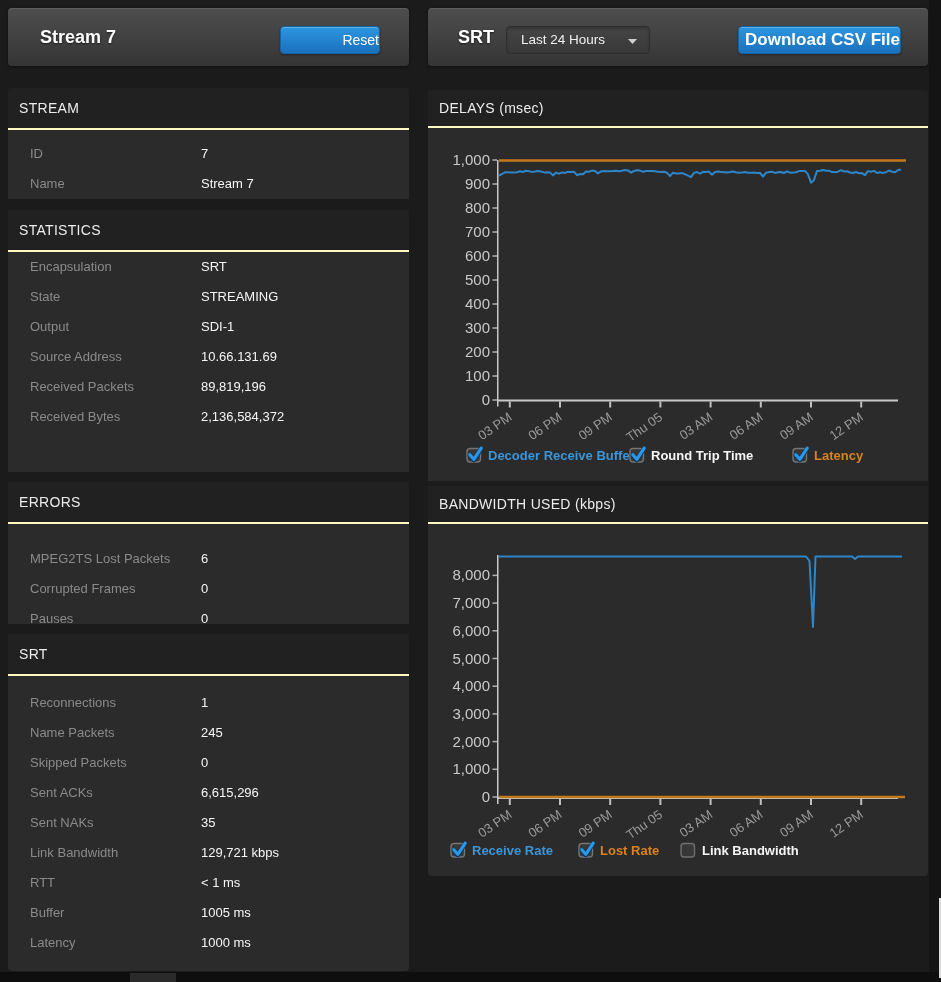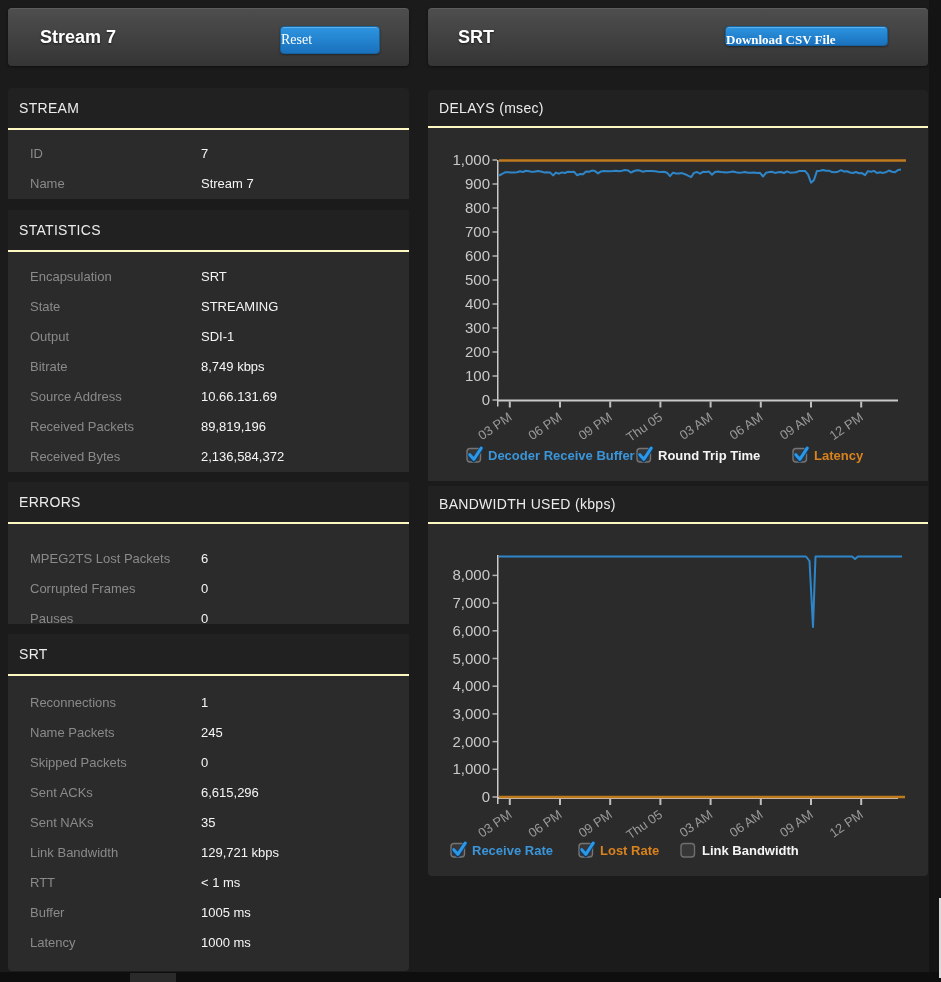--- a/index.html
+++ b/index.html
@@ -1,21 +1,21 @@
 <!DOCTYPE html>
 <html><head><meta charset="utf-8">
 <style>
 * { margin:0; padding:0; box-sizing:border-box; }
 html,body { width:941px; height:982px; background:#1b1b1b; font-family:"Liberation Sans",sans-serif; overflow:hidden; }
 .abs { position:absolute; }
 .hdr { position:absolute; left:0; width:100%; top:8px; height:58px; border-radius:4px;
   background:linear-gradient(#4e4e4e,#353535); box-shadow:inset 0 1px 0 rgba(255,255,255,.09), 0 1px 3px rgba(0,0,0,.5); }
 .hdr .ttl { position:absolute; left:32px; top:50%; transform:translateY(-50%); color:#fff; font-size:18px; font-weight:bold; text-shadow:0 1px 2px rgba(0,0,0,.6); }
 .btn { position:absolute; border-radius:4px; background:linear-gradient(#2d95e0,#1a71bd);
-  border:1px solid #17639f; color:#fff; text-align:left; box-shadow:inset 0 1px 0 rgba(255,255,255,.25), 0 1px 2px rgba(0,0,0,.4);font-family:Liberation Serif, serif; }
+  border:1px solid #17639f; color:#fff; text-align:right; box-shadow:inset 0 1px 0 rgba(255,255,255,.25), 0 1px 2px rgba(0,0,0,.4); }
 .sec-title { position:absolute; left:0; width:100%; height:42px; line-height:40px; padding-left:11px;
   background:#212121; border-bottom:2px solid #fef9c3; color:#ececec; font-size:14px; letter-spacing:.3px; }
 .sec-body { position:absolute; left:0; width:100%; background:#2b2b2b; }
 .row { height:30px; line-height:30px; font-size:13px; }
 .lbl { position:absolute; left:22px; color:#8a8a8a; }
 .row { position:relative; }
 .val { position:absolute; left:193px; color:#f5f5f5; }
 .axt { font-size:15px; fill:#c9c9c9; font-family:"Liberation Sans",sans-serif; }
 .xlab { fill:#999999; font-size:13px; }
 .legend { position:absolute; font-size:13px; font-weight:bold; }
@@ -37,36 +37,32 @@
         <span class="lbl">ID</span>
         <span class="val">7</span>
       </div>
 <div class="row">
         <span class="lbl">Name</span>
         <span class="val">Stream 7</span>
       </div>
     </div>
 
   <div class="sec-title" style="top:210px;">STATISTICS</div>
-  <div class="sec-body" style="top:252px; height:220px; padding-top:10px;">
+  <div class="sec-body" style="top:252px; height:220px; ">
       <div class="row">
         <span class="lbl">Encapsulation</span>
         <span class="val">SRT</span>
       </div>
 <div class="row">
         <span class="lbl">State</span>
         <span class="val">STREAMING</span>
       </div>
 <div class="row">
         <span class="lbl">Output</span>
         <span class="val">SDI-1</span>
-      </div>
-<div class="row">
-        <span class="lbl">Bitrate</span>
-        <span class="val">8,749 kbps</span>
       </div>
 <div class="row">
         <span class="lbl">Source Address</span>
         <span class="val">10.66.131.69</span>
       </div>
 <div class="row">
         <span class="lbl">Received Packets</span>
         <span class="val">89,819,196</span>
       </div>
 <div class="row">
@@ -128,21 +124,26 @@
 <div class="row">
         <span class="lbl">Latency</span>
         <span class="val">1000 ms</span>
       </div>
     </div>
 </div>
 
 <div class="abs" style="left:428px; top:0; width:500px; height:982px;">
   <div class="hdr">
     <span class="ttl" style="left:30px;">SRT</span>
-    <div class="btn" style="left:297px; top:18px; width:163px; height:20px; line-height:26px; font-size:13px; font-weight:bold;">Download CSV File</div>
+    <div class="abs" style="left:78px; top:18px; width:144px; height:28px; background:linear-gradient(#454545,#393939); border:1px solid #2e2e2e; border-radius:4px; box-shadow:inset 0 2px 3px rgba(0,0,0,.22); color:#f0f0f0; font-size:13.5px; line-height:26px; padding-left:14px;">Last 24 Hours
+      <svg width="9" height="5" viewBox="0 0 9 5" style="position:absolute; right:12px; top:12px;">
+          <path d="M0 0 L9 0 L4.5 5 Z" fill="#cfcfcf"></path>
+        </svg>
+    </div>
+    <div class="btn" style="left:310px; top:18px; width:163px; height:28px; line-height:26px; font-size:17px; font-weight:bold;">Download CSV File</div>
   </div>
 
   <div class="sec-title" style="top:90px; height:38px; border-radius:4px 4px 0 0; line-height:36px;">DELAYS (msec)</div>
   <div class="sec-body" style="top:128px; height:353px;">
     <svg width="500" height="349" viewBox="0 0 500 349" style="position:absolute;left:0;top:0">
 <line x1="69.75" y1="32" x2="69.75" y2="278.5" stroke="#c9c9c9" stroke-width="1.5"></line>
 <text x="62" y="37" text-anchor="end" class="axt">1,000</text>
         <line x1="64.5" y1="32" x2="69" y2="32" stroke="#b0b0b0" stroke-width="1.5"></line>
 <text x="62" y="61" text-anchor="end" class="axt">900</text>
         <line x1="64.5" y1="56" x2="69" y2="56" stroke="#b0b0b0" stroke-width="1.5"></line>
@@ -183,21 +184,21 @@
 <text x="436.2" y="291" text-anchor="end" class="axt xlab" transform="rotate(-35 436.2 291)">12 PM</text>
 <polyline points="71.0,47.5 74.0,46.0 77.0,44.3 80.0,44.3 83.0,44.4 86.0,44.4 89.0,44.3 92.0,43.3 95.0,44.0 98.0,42.8 101.0,43.2 104.0,43.9 107.0,43.5 110.0,42.9 113.0,43.5 116.0,44.4 119.0,44.3 122.0,44.4 125.0,47.4 128.0,44.6 131.0,45.7 134.0,44.4 137.0,45.0 140.0,43.7 143.0,44.1 146.0,43.7 149.0,47.2 152.0,46.0 155.0,46.3 158.0,43.6 161.0,43.8 164.0,42.6 167.0,43.1 170.0,45.4 173.0,43.4 176.0,43.1 179.0,43.3 182.0,43.3 185.0,43.1 188.0,42.7 191.0,43.3 194.0,42.7 197.0,42.0 200.0,42.4 203.0,44.6 206.0,43.0 209.0,42.3 212.0,42.6 215.0,43.7 218.0,43.0 221.0,43.1 224.0,42.9 227.0,43.2 230.0,43.8 233.0,43.9 236.0,43.8 239.0,44.7 242.0,48.2 245.0,44.7 248.0,45.5 251.0,45.6 254.0,45.1 257.0,46.2 260.0,47.7 263.0,49.1 266.0,44.9 269.0,44.0 272.0,45.7 275.0,43.8 278.0,44.1 281.0,43.6 284.0,46.8 287.0,44.0 290.0,43.5 293.0,44.1 296.0,44.3 299.0,44.5 302.0,44.1 305.0,43.6 308.0,44.2 311.0,44.7 314.0,44.5 317.0,44.0 320.0,44.8 323.0,44.8 326.0,44.6 329.0,45.1 332.0,44.8 335.0,48.5 338.0,44.8 341.0,44.1 344.0,43.8 347.0,44.9 350.0,44.3 353.0,44.0 356.0,45.0 359.0,43.4 362.0,44.7 365.0,44.5 368.0,44.2 371.0,43.1 374.0,43.0 377.0,42.9 380.0,46.3 383.0,54.7 386.0,51.9 389.0,42.9 392.0,42.7 395.0,42.0 398.0,42.8 401.0,42.7 404.0,44.1 407.0,44.3 410.0,43.7 413.0,42.2 416.0,43.5 419.0,43.3 422.0,44.5 425.0,45.0 428.0,44.0 431.0,45.2 434.0,45.1 437.0,47.1 440.0,43.1 443.0,43.8 446.0,42.9 449.0,45.0 452.0,44.3 455.0,44.9 458.0,44.2 461.0,42.5 464.0,43.7 467.0,44.3 470.0,42.0 473.0,41.5" fill="none" stroke="#2e86c9" stroke-width="2" stroke-linejoin="round"></polyline>
 <line x1="71" y1="32.5" x2="478" y2="32.5" stroke="#c07a1e" stroke-width="2.5"></line>
 </svg>
     <div class="legend" style="left:22px; top:319px; width:456px; height:19px;">
       <span class="litem" style="left:16px;text-align:right;"><svg class="cb" width="20" height="20" viewBox="0 0 20 20">
             <rect x="1" y="3.5" width="13.5" height="13.5" rx="3" fill="#373737" stroke="#757575" stroke-width="1.4"></rect>
             <path d="M3.8 10.2 L7.8 15 L15.2 3.6" fill="none" stroke="#123a5e" stroke-width="4.6" stroke-linecap="round" stroke-linejoin="round"></path>
             <path d="M3.8 9.7 L7.8 14.3 L15.2 3.1" fill="none" stroke="#2b97e8" stroke-width="3.1" stroke-linecap="round" stroke-linejoin="round"></path>
           </svg><span style="color:#3b95d9;">Decoder Receive Buffer</span></span>
-      <span class="litem" style="left:186px;"><svg class="cb" width="20" height="20" viewBox="0 0 20 20">
+      <span class="litem" style="left:179px;"><svg class="cb" width="20" height="20" viewBox="0 0 20 20">
             <rect x="1" y="3.5" width="13.5" height="13.5" rx="3" fill="#373737" stroke="#757575" stroke-width="1.4"></rect>
             <path d="M3.8 10.2 L7.8 15 L15.2 3.6" fill="none" stroke="#123a5e" stroke-width="4.6" stroke-linecap="round" stroke-linejoin="round"></path>
             <path d="M3.8 9.7 L7.8 14.3 L15.2 3.1" fill="none" stroke="#2b97e8" stroke-width="3.1" stroke-linecap="round" stroke-linejoin="round"></path>
           </svg><span style="color:#f5f5f5;">Round Trip Time</span></span>
       <span class="litem" style="left:342px;"><svg class="cb" width="20" height="20" viewBox="0 0 20 20">
             <rect x="1" y="3.5" width="13.5" height="13.5" rx="3" fill="#373737" stroke="#757575" stroke-width="1.4"></rect>
             <path d="M3.8 10.2 L7.8 15 L15.2 3.6" fill="none" stroke="#123a5e" stroke-width="4.6" stroke-linecap="round" stroke-linejoin="round"></path>
             <path d="M3.8 9.7 L7.8 14.3 L15.2 3.1" fill="none" stroke="#2b97e8" stroke-width="3.1" stroke-linecap="round" stroke-linejoin="round"></path>
           </svg><span style="color:#d9821e;">Latency</span></span>
     </div>

